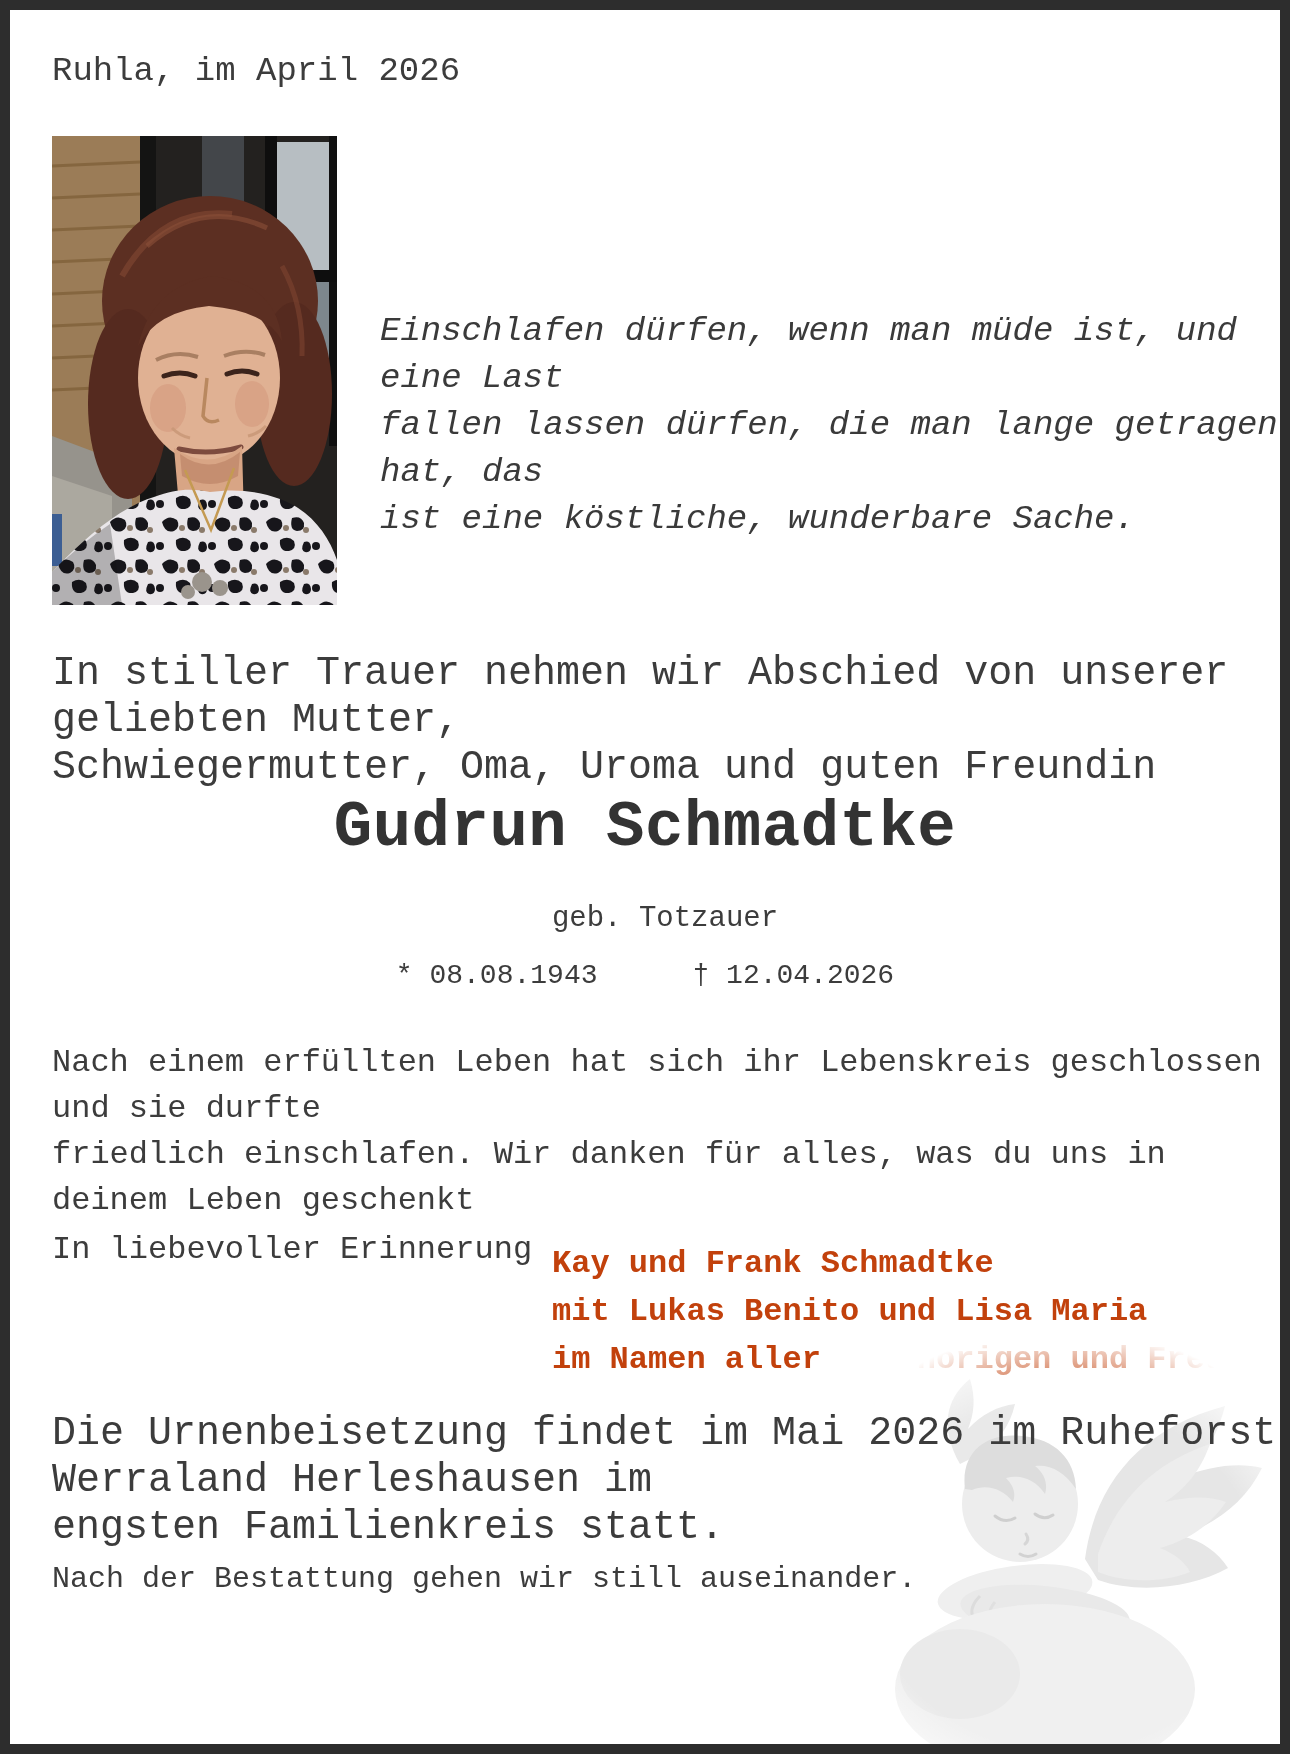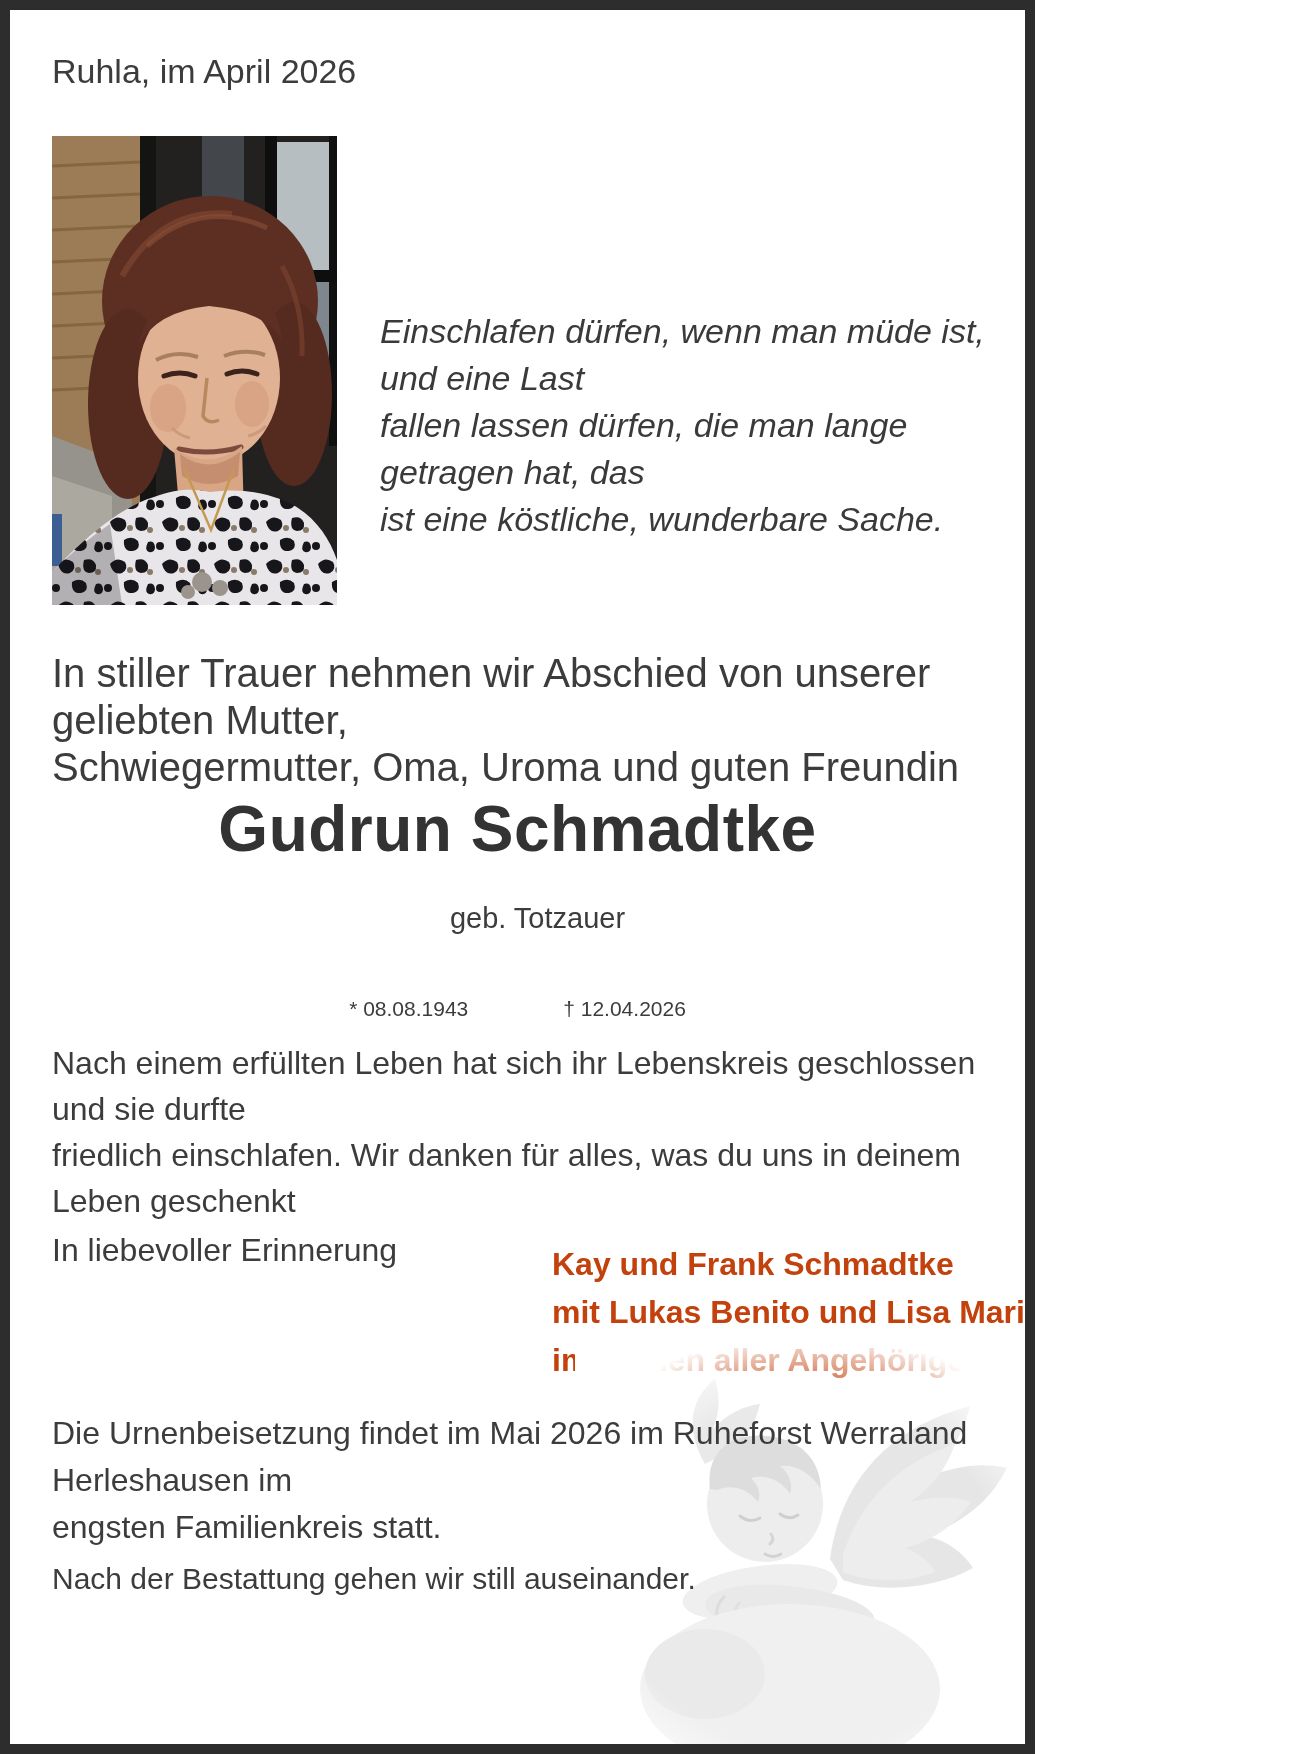--- a/index.html
+++ b/index.html
@@ -1,23 +1,23 @@
 <!DOCTYPE html>
 <html lang="de" style="--text: #3c3c3c; --border: #2d2d2d; --page-bg: #ffffff;"><head>
 <meta charset="utf-8">
 <title>Traueranzeige</title>
 <style>
   html, body { margin: 0; padding: 0; background: #ffffff; }
   .page {
     position: relative;
-    width: 1035px;
+    width: 1290px;
     height: 1754px;
     background: var(--page-bg, #ffffff);
     color: var(--text, #3c3c3c);
-    font-family: Liberation Sans, sans-serif;
+    font-family: Liberation Mono, monospace;
     overflow: hidden;
   }
   .frame {
     position: absolute; inset: 0;
     border: 10px solid var(--border, #2d2d2d);
     pointer-events: none; z-index: 50;
   }
   .dateline {
     position: absolute; left: 52px; top: 52px;
     font-size: 34px;
@@ -42,40 +42,39 @@
     font-size: 64px; font-weight: 700; color: #333333;
     letter-spacing: 0.5px;
   }
   .maiden {
     position: absolute; left: 0; right: 0; top: 902px;
     text-align: center; font-size: 29px; margin-left: 40px;
   }
   .dates {
     position: absolute; left: 0; right: 0; top: 960px;
     display: flex; justify-content: center; gap: 95px;
-    font-size: 21px;
-    margin-top: 37px;
+    font-size: 28px;
   }
   .tribute {
     position: absolute; left: 52px; top: 1040px;
     font-size: 32px; line-height: 46px;
   }
   .remembrance {
     position: absolute; left: 52px; top: 1226px;
     font-size: 32px; line-height: 48px;
   }
   .remembrance .family {
     position: absolute; left: 500px; top: 14px;
     font-weight: 700; color: #c2410c;
     white-space: nowrap;
   }
   .remembrance .label { white-space: nowrap; }
   .burial {
     position: absolute; left: 52px; top: 1410px;
-    font-size: 32px; line-height: 47px; z-index: 2;
+    font-size: 40px; line-height: 47px; z-index: 2;
   }
   .closing {
     position: absolute; left: 52px; top: 1562px;
     font-size: 30px; z-index: 2;
   }
   .angel {
     position: absolute; right: 10px; bottom: 10px;
     width: 450px; height: 400px; z-index: 1;
   }
   .angel svg { width: 100%; height: 100%; display: block; }

